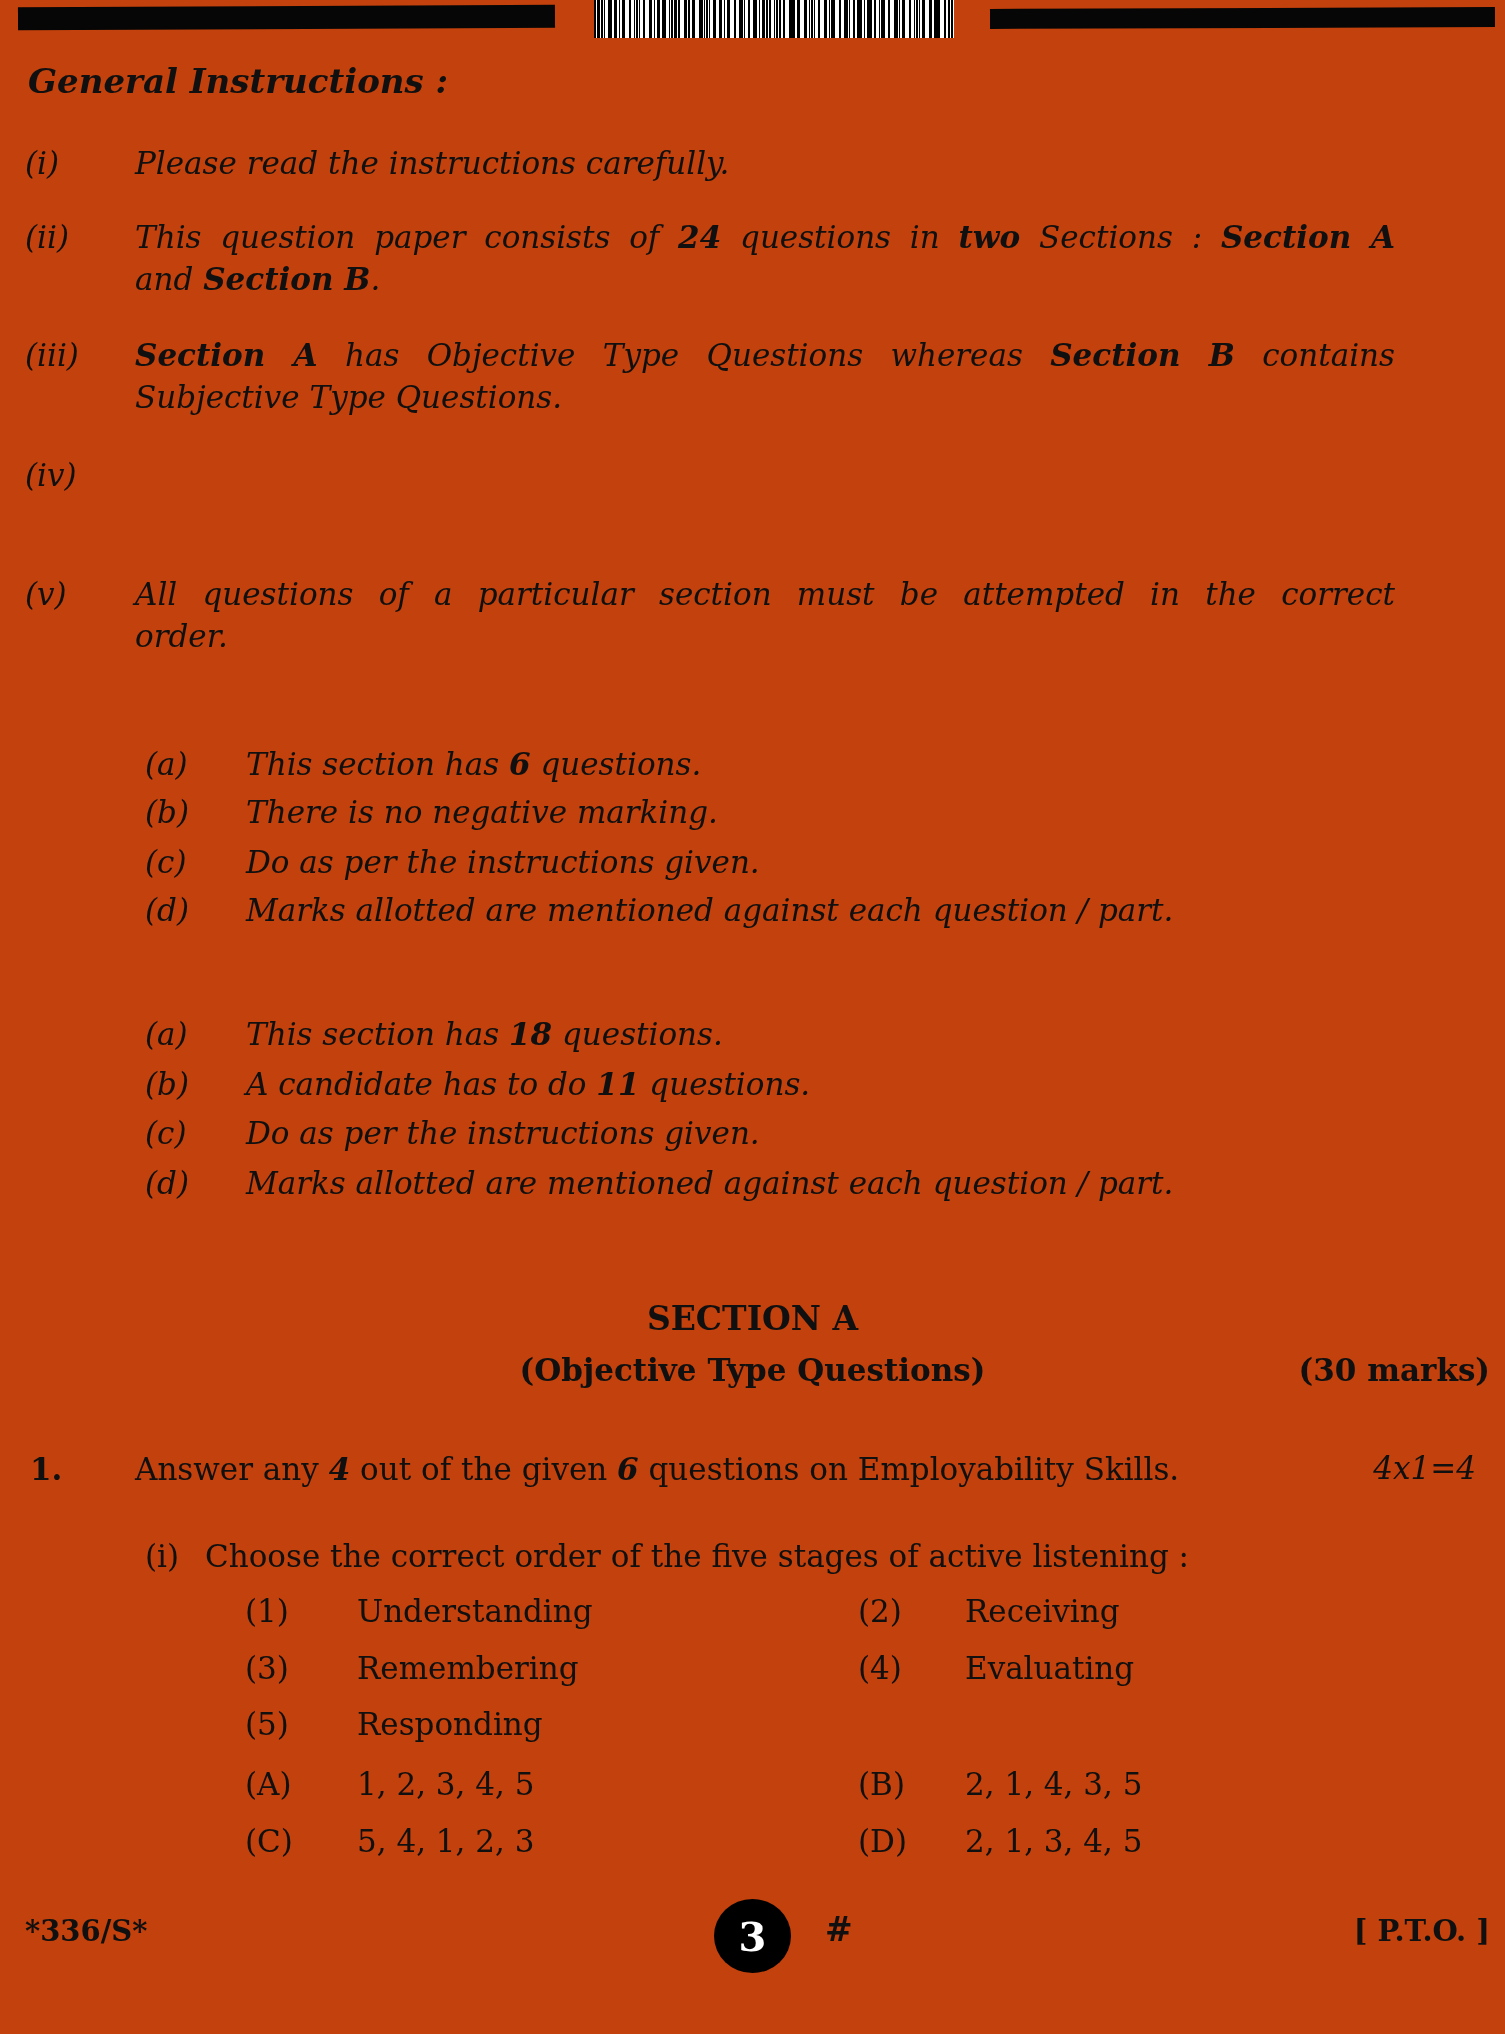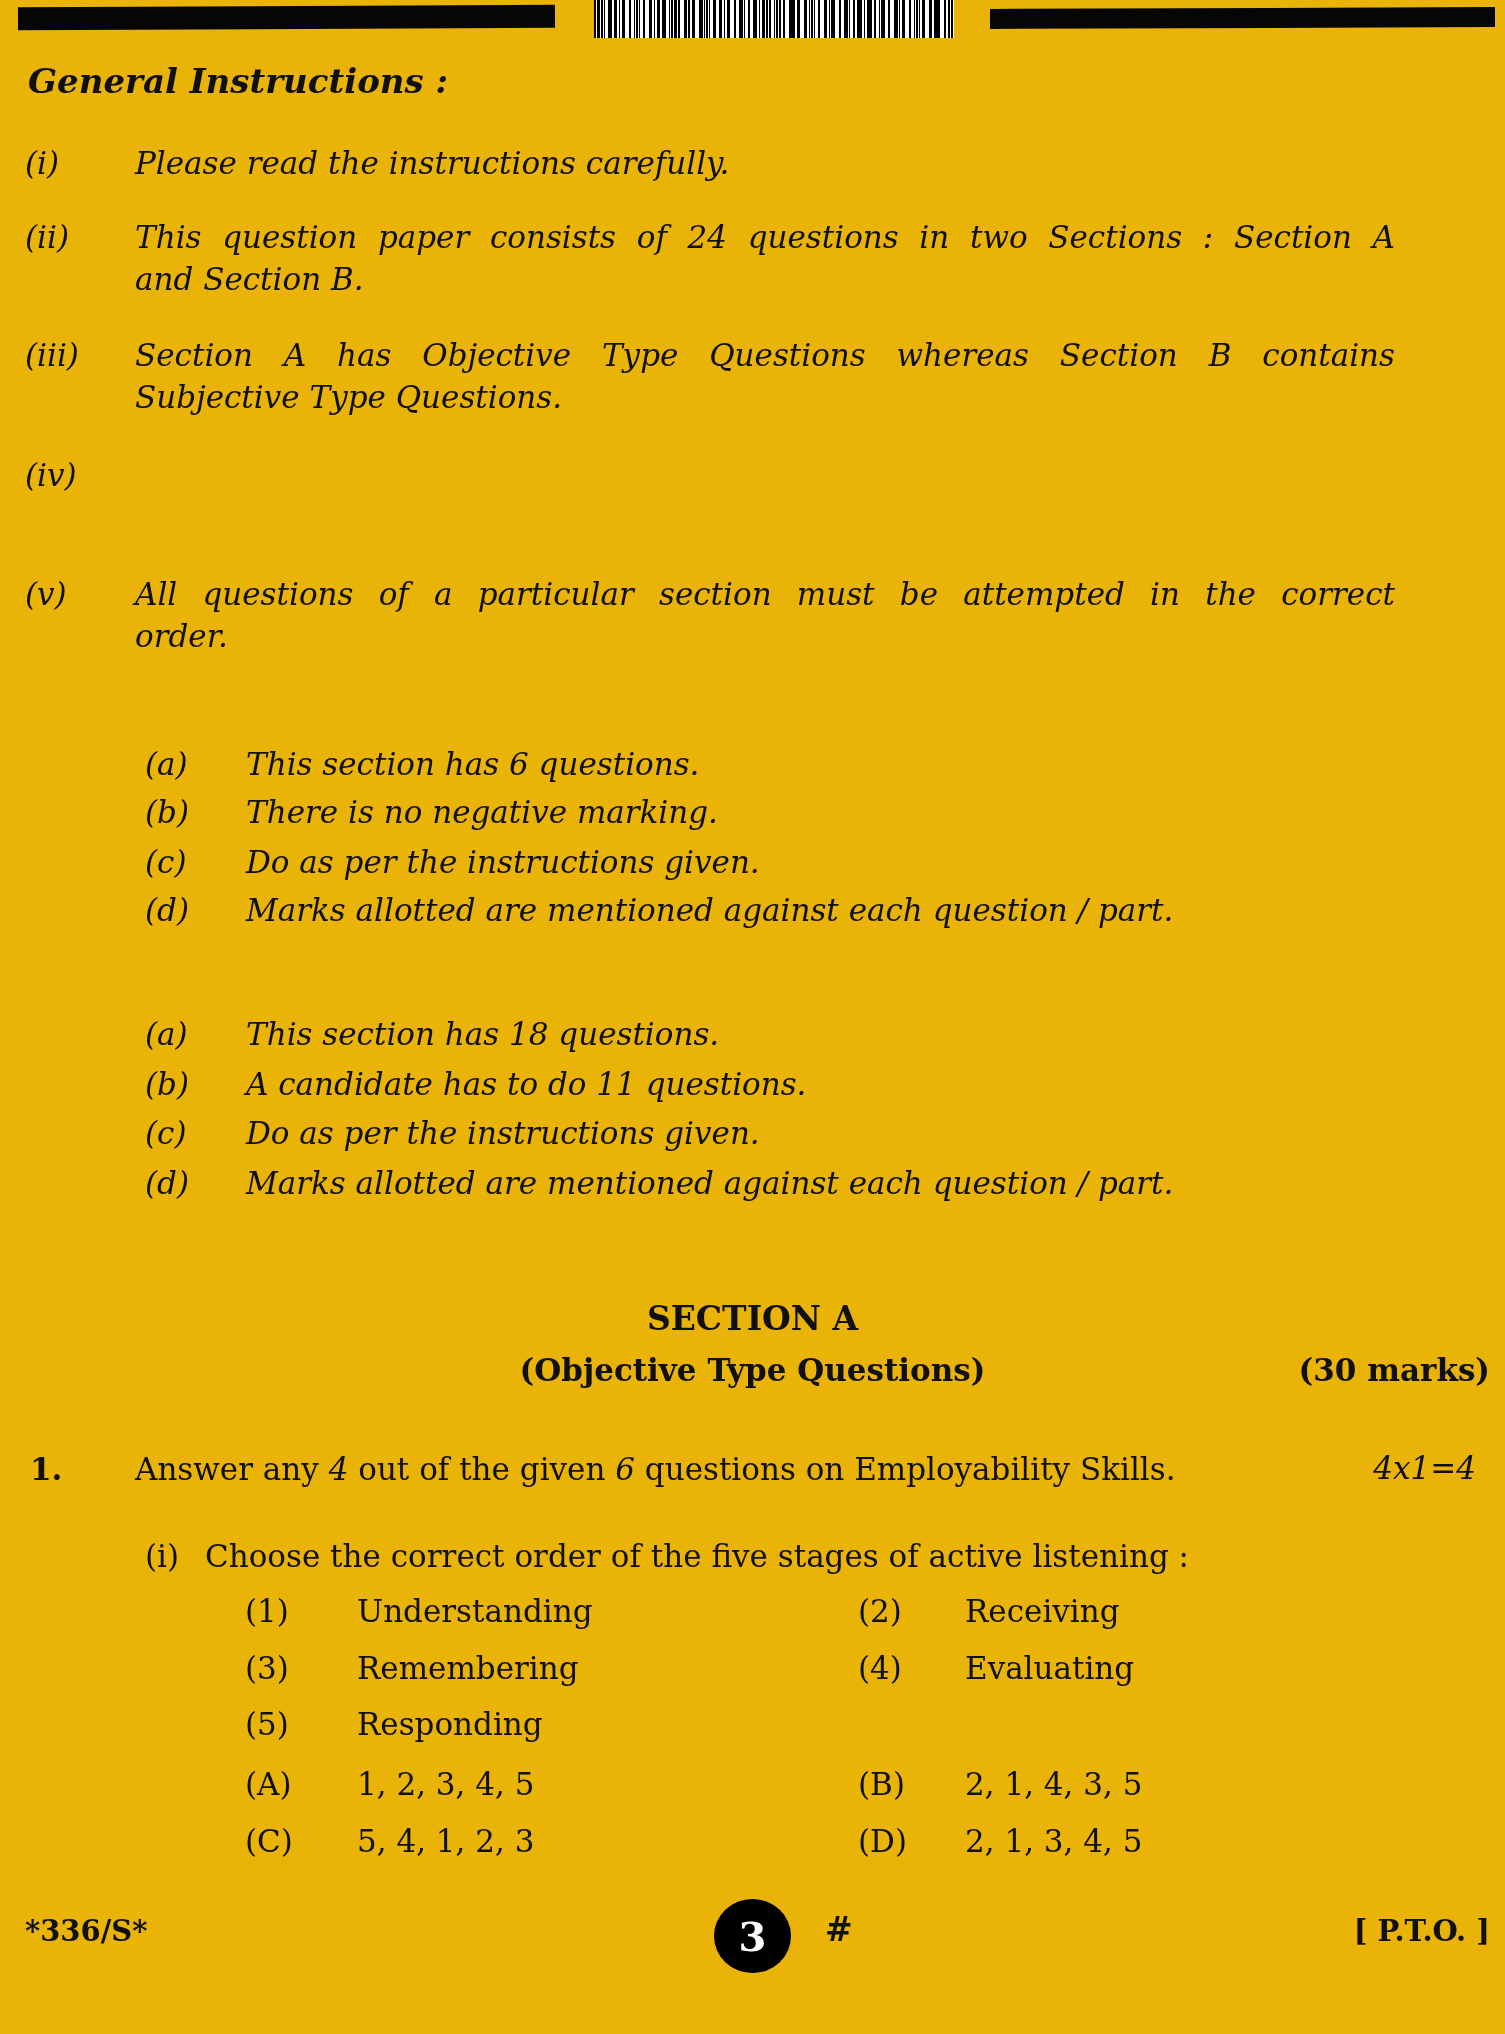--- a/index.html
+++ b/index.html
@@ -1,16 +1,16 @@
 <!DOCTYPE html>
 <html><head>
 <meta charset="utf-8">
 <style>
   html,body{margin:0;padding:0;background:#fff;}
-  .page{position:relative;width:1505px;height:2034px;background:#eab308;overflow:hidden;
+  .page{position:relative;width:1505px;height:2034px;background:#c2410c;overflow:hidden;
         font-family:"DejaVu Serif","Liberation Serif",serif;color:#101010;}
 
   
   .bar{position:absolute;background:#060606;}
   .bar-left{left:18px;top:6px;width:537px;height:23px;transform:rotate(-0.25deg);}
   .bar-right{left:990px;top:8px;width:505px;height:20px;transform:rotate(-0.2deg);}
   .barcode{position:absolute;left:594px;top:0;width:360px;height:38px;background-color:#fff;background-image:
      repeating-linear-gradient(90deg,#000 0 2px,transparent 2px 7px),
      repeating-linear-gradient(90deg,transparent 0 3px,#000 3px 5px,transparent 5px 13px),
      repeating-linear-gradient(90deg,#000 0 1px,transparent 1px 5px);}
@@ -19,21 +19,21 @@
 
   .instr{position:absolute;left:25px;right:110px;font-style:italic;font-size:31px;line-height:42px;}
   .instr .lbl{position:absolute;left:0;top:0;}
   .instr .txt{margin-left:110px;}
   .ln.jl{text-align:justify;text-align-last:justify;}
 
   .sub{position:absolute;left:145px;right:110px;font-style:italic;font-size:31px;line-height:42px;}
   .sub .lbl{position:absolute;left:0;top:0;}
   .sub .txt{margin-left:101px;}
 
-  .b{font-weight:normal;}
+  .b{font-weight:bold;}
   .i{font-style:italic;}
 
   .sec-title{position:absolute;left:0;width:100%;top:1299px;text-align:center;font-weight:bold;font-size:33px;}
   .sec-sub{position:absolute;left:0;width:100%;top:1352px;text-align:center;font-weight:bold;font-size:31px;}
   .sec-marks{position:absolute;right:15px;top:1352px;font-weight:bold;font-size:31px;}
 
   .q1{position:absolute;left:25px;right:110px;top:1448px;font-size:31px;line-height:42px;}
   .q1 .num{position:absolute;left:5px;top:0;font-weight:bold;}
   .q1 .txt{margin-left:110px;}
   .q1-marks{position:absolute;right:29px;top:1450px;font-size:31px;font-style:italic;}

